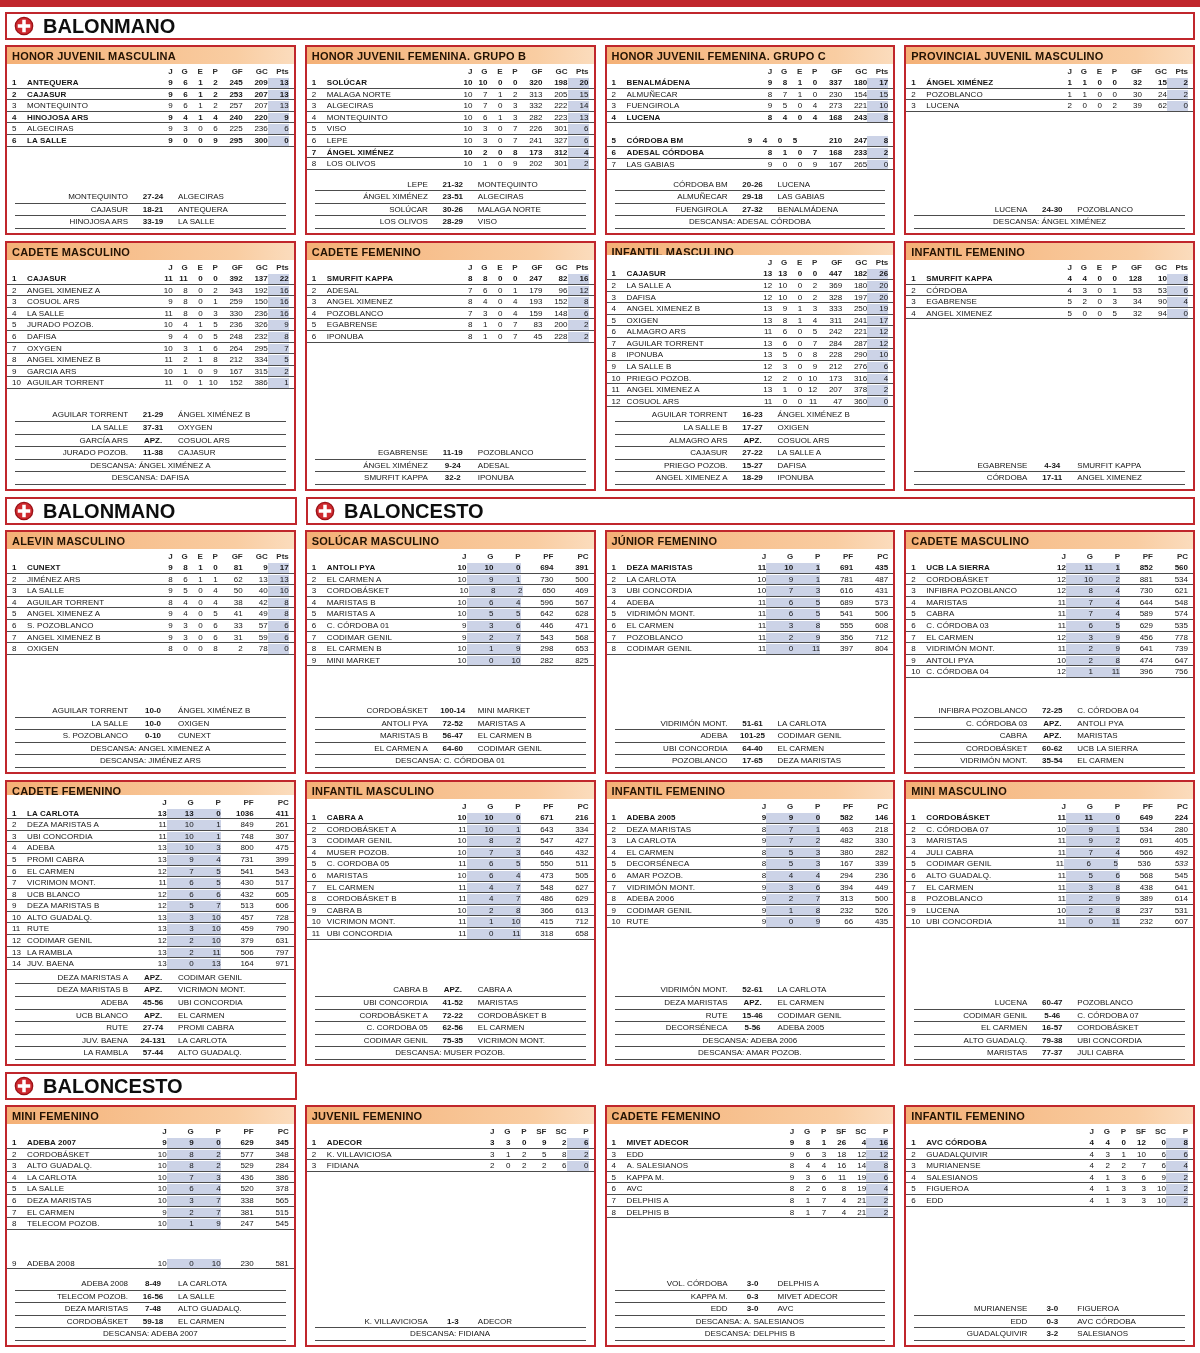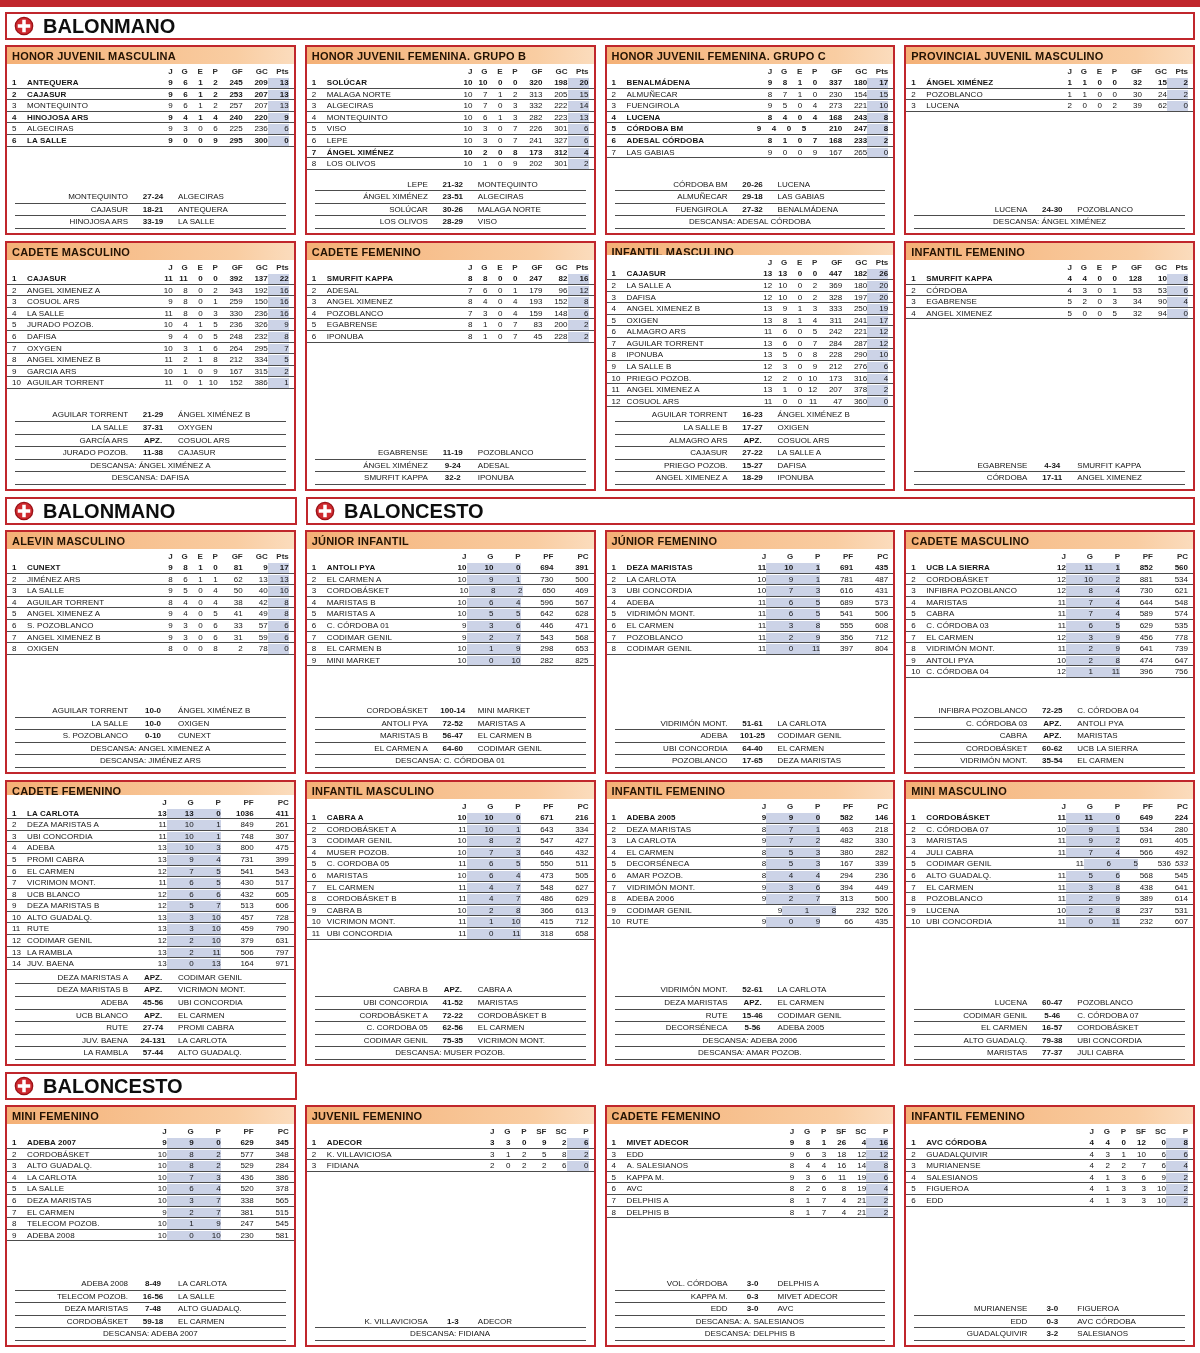--- a/index.html
+++ b/index.html
@@ -322,21 +322,21 @@
           <span class="stat" style="width: 25px;">243</span>
           <span class="stat shaded" style="width: 21px;">8</span>
         </div>
         <div class="srow bold">
           <span class="pos">5</span>
           <span class="team">CÓRDOBA BM</span>
           <span class="stat" style="width: 15px;">9</span>
           <span class="stat" style="width: 15px;">4</span>
           <span class="stat" style="width: 15px;">0</span>
           <span class="stat" style="width: 15px;">5</span>
-          <span class="stat" style="width: 36px;">210</span>
+          <span class="stat" style="width: 45px; margin-top: 12px;">210</span>
           <span class="stat" style="width: 25px;">247</span>
           <span class="stat shaded" style="width: 21px;">8</span>
         </div>
         <div class="srow bold">
           <span class="pos">6</span>
           <span class="team">ADESAL CÓRDOBA</span>
           <span class="stat" style="width: 15px;">8</span>
           <span class="stat" style="width: 15px;">1</span>
           <span class="stat" style="width: 15px;">0</span>
           <span class="stat" style="width: 15px;">7</span>
@@ -1061,21 +1061,21 @@
           <div class="rline">
             <span class="rhome">S. POZOBLANCO</span>
             <span class="rscore">0-10</span>
             <span class="raway">CUNEXT</span>
           </div>
           <div class="note">DESCANSA: ANGEL XIMENEZ A</div>
           <div class="note">DESCANSA: JIMÉNEZ ARS</div>
         </div>
       </div>
       <div class="card">
-        <div class="card-header">JÚNIOR INFANTIL</div>
+        <div class="card-header">SOLÚCAR MASCULINO</div>
         <div class="cols">
           <span class="pos"></span>
           <span class="team"></span>
           <span class="stat" style="width: 24px;">J</span>
           <span class="stat" style="width: 27px;">G</span>
           <span class="stat" style="width: 27px;">P</span>
           <span class="stat" style="width: 33px;">PF</span>
           <span class="stat" style="width: 35px;">PC</span>
         </div>
         <div class="srow bold">
@@ -1817,21 +1817,21 @@
           <span class="stat" style="width: 33px;">313</span>
           <span class="stat" style="width: 35px;">500</span>
         </div>
         <div class="srow">
           <span class="pos">9</span>
           <span class="team">CODIMAR GENIL</span>
           <span class="stat" style="width: 24px;">9</span>
           <span class="stat shaded" style="width: 27px;">1</span>
           <span class="stat shaded" style="width: 27px;">8</span>
           <span class="stat" style="width: 33px;">232</span>
-          <span class="stat" style="width: 19px;">526</span>
+          <span class="stat" style="width: 35px;">526</span>
         </div>
         <div class="srow">
           <span class="pos">10</span>
           <span class="team">RUTE</span>
           <span class="stat" style="width: 24px;">9</span>
           <span class="stat shaded" style="width: 27px;">0</span>
           <span class="stat shaded" style="width: 27px;">9</span>
           <span class="stat" style="width: 33px;">66</span>
           <span class="stat" style="width: 35px;">435</span>
         </div>
@@ -1907,21 +1907,21 @@
           <span class="stat" style="width: 33px;">566</span>
           <span class="stat" style="width: 35px;">492</span>
         </div>
         <div class="srow">
           <span class="pos">5</span>
           <span class="team">CODIMAR GENIL</span>
           <span class="stat" style="width: 24px;">11</span>
           <span class="stat shaded" style="width: 27px;">6</span>
           <span class="stat shaded" style="width: 27px;">5</span>
           <span class="stat" style="width: 33px;">536</span>
-          <span class="stat" style="width: 17px; font-style: italic;">533</span>
+          <span class="stat" style="width: 37px; font-style: italic;">533</span>
         </div>
         <div class="srow">
           <span class="pos">6</span>
           <span class="team">ALTO GUADALQ.</span>
           <span class="stat" style="width: 24px;">11</span>
           <span class="stat shaded" style="width: 27px;">5</span>
           <span class="stat shaded" style="width: 27px;">6</span>
           <span class="stat" style="width: 33px;">568</span>
           <span class="stat" style="width: 35px;">545</span>
         </div>
@@ -2085,21 +2085,21 @@
           <span class="stat" style="width: 33px;">247</span>
           <span class="stat" style="width: 35px;">545</span>
         </div>
         <div class="srow">
           <span class="pos">9</span>
           <span class="team">ADEBA 2008</span>
           <span class="stat" style="width: 24px;">10</span>
           <span class="stat shaded" style="width: 27px;">0</span>
           <span class="stat shaded" style="width: 27px;">10</span>
           <span class="stat" style="width: 33px;">230</span>
-          <span class="stat" style="width: 35px;">581</span>
+          <span class="stat" style="width: 35px; margin-top: 28px;">581</span>
         </div>
         <div class="results">
           <div class="rline">
             <span class="rhome">ADEBA 2008</span>
             <span class="rscore">8-49</span>
             <span class="raway">LA CARLOTA</span>
           </div>
           <div class="rline">
             <span class="rhome">TELECOM POZOB.</span>
             <span class="rscore">16-56</span>

